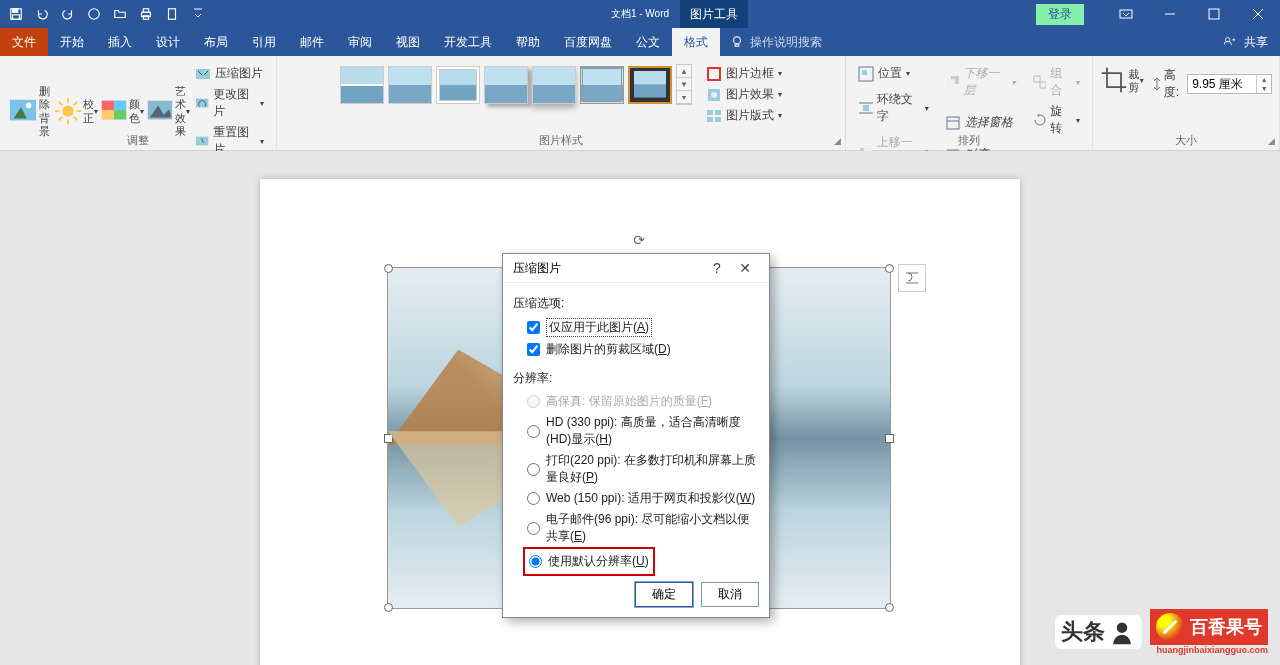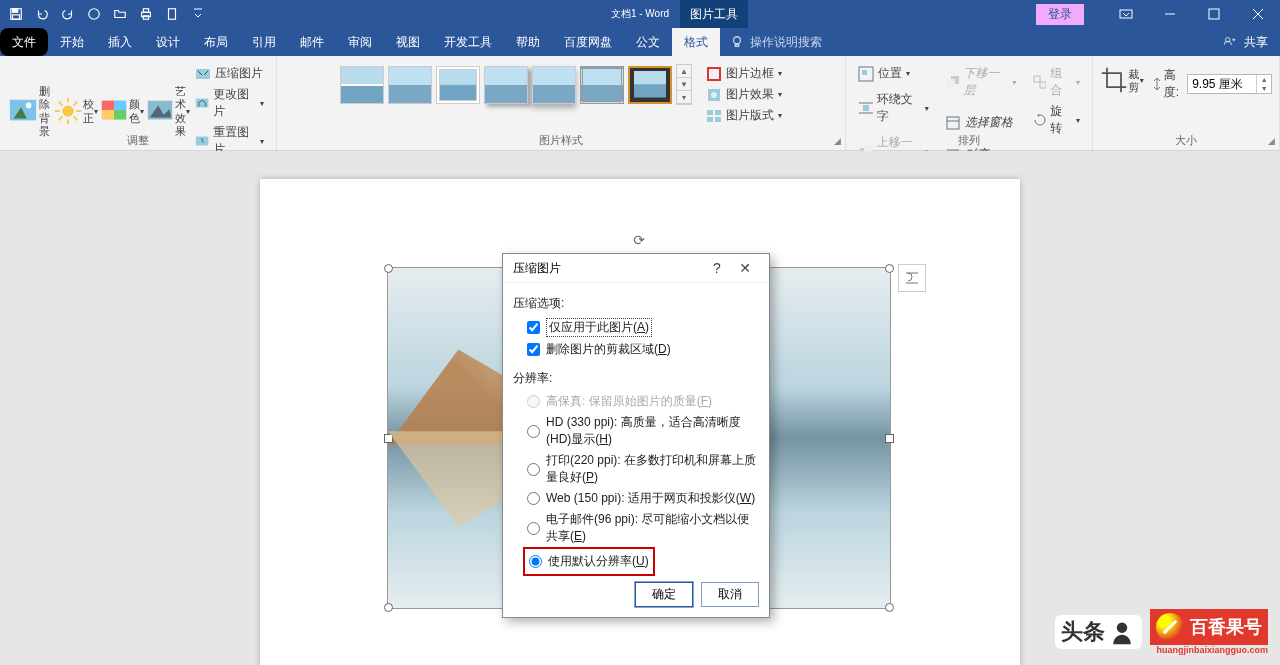--- a/index.html
+++ b/index.html
@@ -2,26 +2,26 @@
 <html><head>
 <meta charset="utf-8">
 <style>
   body { margin: 0; font-family: "Microsoft YaHei", sans-serif; font-size: 12px; background: #fff; overflow: hidden; width:1280px; height:665px; }
   .titlebar { background:#2b579a; color:#fff; height:28px; display:flex; align-items:center; position:relative; }
   .qat { display:flex; align-items:center; gap:2px; padding-left:4px; }
   .qat .qbtn { width:24px; height:24px; display:flex; align-items:center; justify-content:center; color:#fff; border-radius:2px; }
   .titlebar .title { position:absolute; left:50%; transform:translateX(-50%); font-size:10px; color:#fff; }
   .titlebar .contextual-title { position:absolute; left:680px; top:0; background:#124078; padding:0 10px; height:28px; line-height:28px; font-size:12px; }
   .win-controls { margin-left:auto; display:flex; align-items:center; }
-  .login-btn { background:#f0abfc; color:#2b579a; padding:2px 12px; margin-right:20px; font-size:12px; }
+  .login-btn { background:#86efac; color:#2b579a; padding:2px 12px; margin-right:20px; font-size:12px; }
   .win-controls .wbtn { width:44px; height:28px; display:flex; align-items:center; justify-content:center; color:#fff; }
   .tabs { background:#2b579a; color:#fff; height:28px; display:flex; align-items:center; }
   .tab { padding:0 12px; height:28px; line-height:28px; cursor:default; font-size:12px; }
   .tab.active { background:#f3f3f3; color:#2b579a; }
-  .tab.file { background:#000000;border-radius:8px; }
+  .tab.file { background:#c2410c; }
   .tell-me { display:flex; align-items:center; gap:6px; padding:0 10px; color:#c8d6ea; }
   .share { margin-left:auto; padding:0 12px; color:#fff; display:flex; align-items:center; gap:8px;}
   .ribbon { background:#f3f3f3; border-bottom:1px solid #d4d4d4; height:94px; display:flex; }
   .group { border-right:1px solid #e1e1e1; padding:4px 8px; display:flex; flex-direction:column; align-items:center; position:relative; }
   .group-label { font-size:11px; color:#666; position:absolute; bottom:2px; width:100%; text-align:center; }
   .big-btn { display:flex; flex-direction:row; align-items:center; justify-content:flex-start; width:44px; padding-top:4px; text-align:center; font-size:11px; color:#444; line-height:1.2; }
   .big-btn .icon { width:32px; height:32px; display:flex; align-items:center; justify-content:center; margin-bottom:2px; }
   .row-btn { display:flex; align-items:center; gap:4px; font-size:12px; color:#444; padding:1px 4px; }
   .row-btn.disabled { color:#aaa; }
   .gallery { display:flex; gap:4px; padding:4px; align-items:center; }

